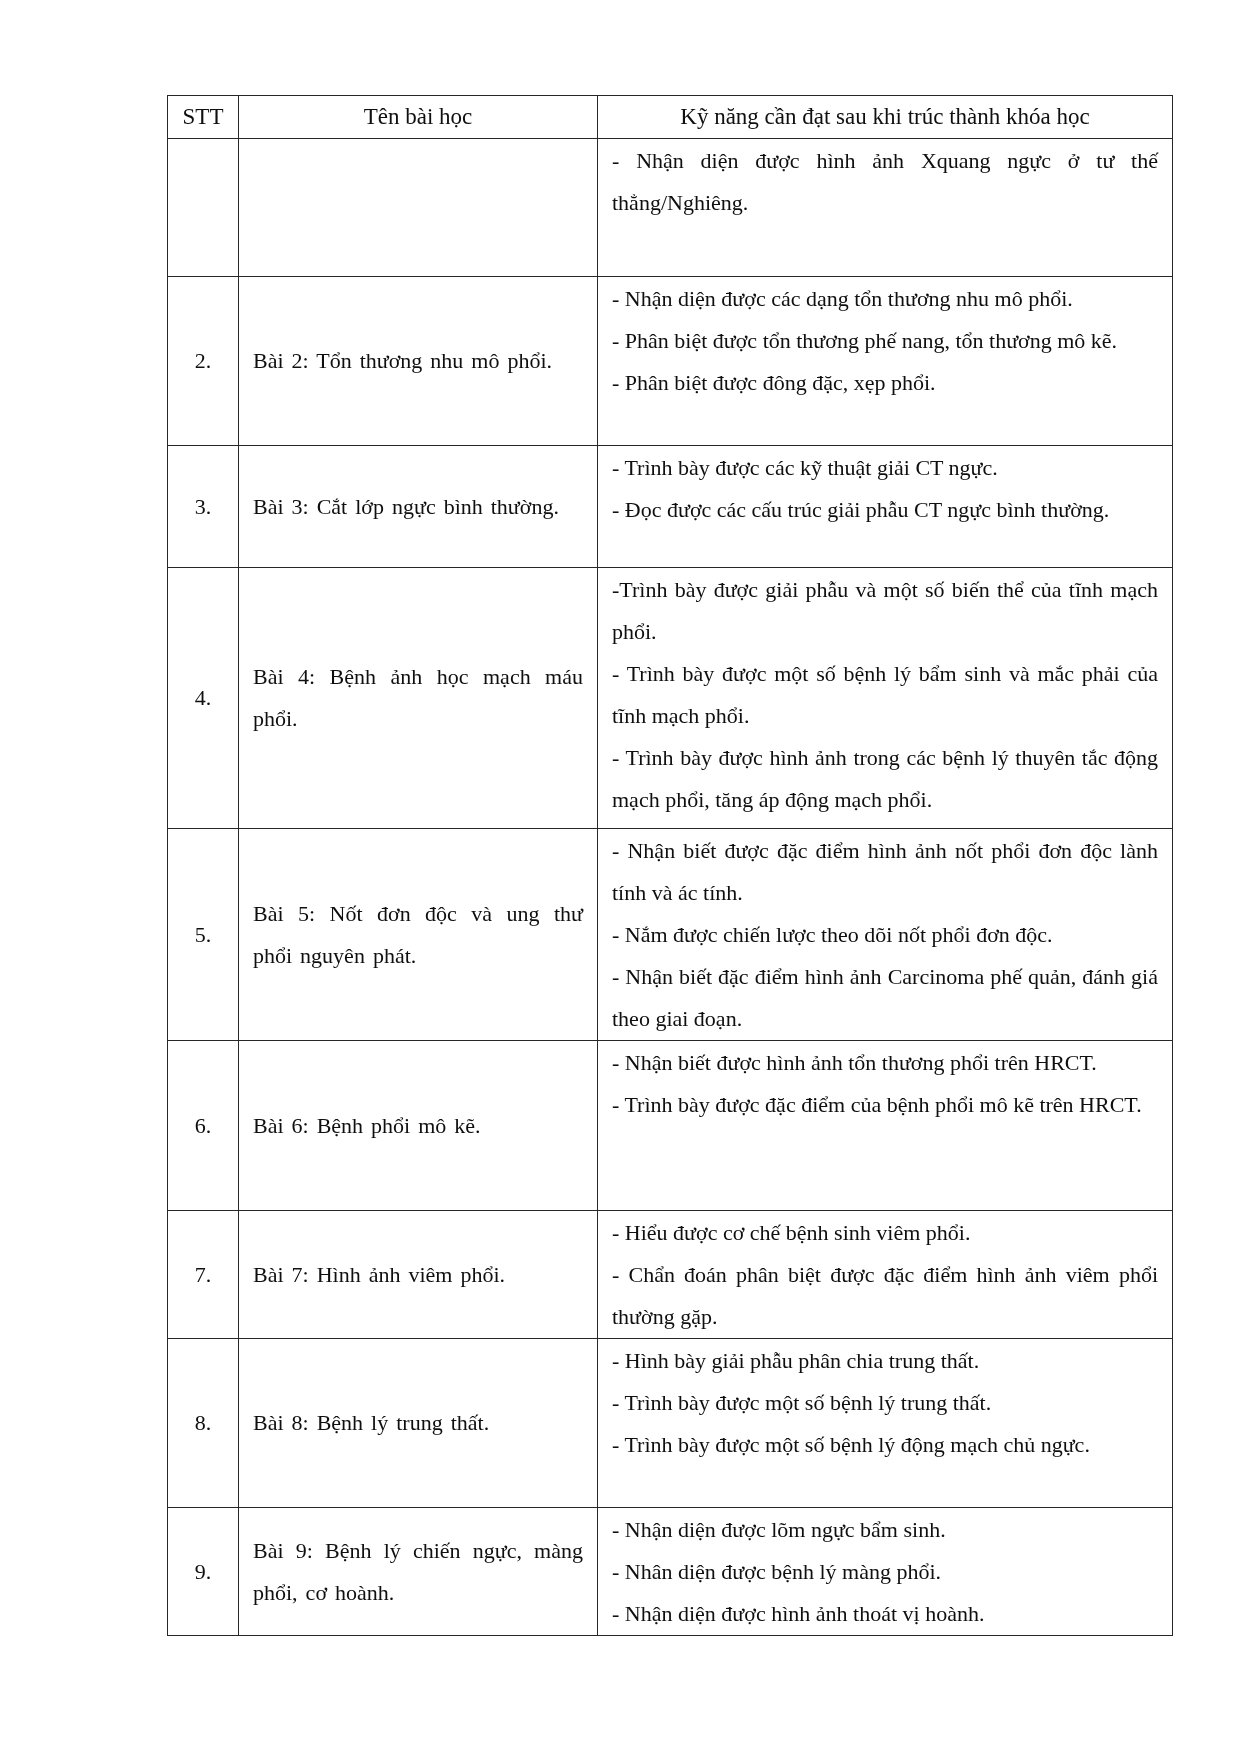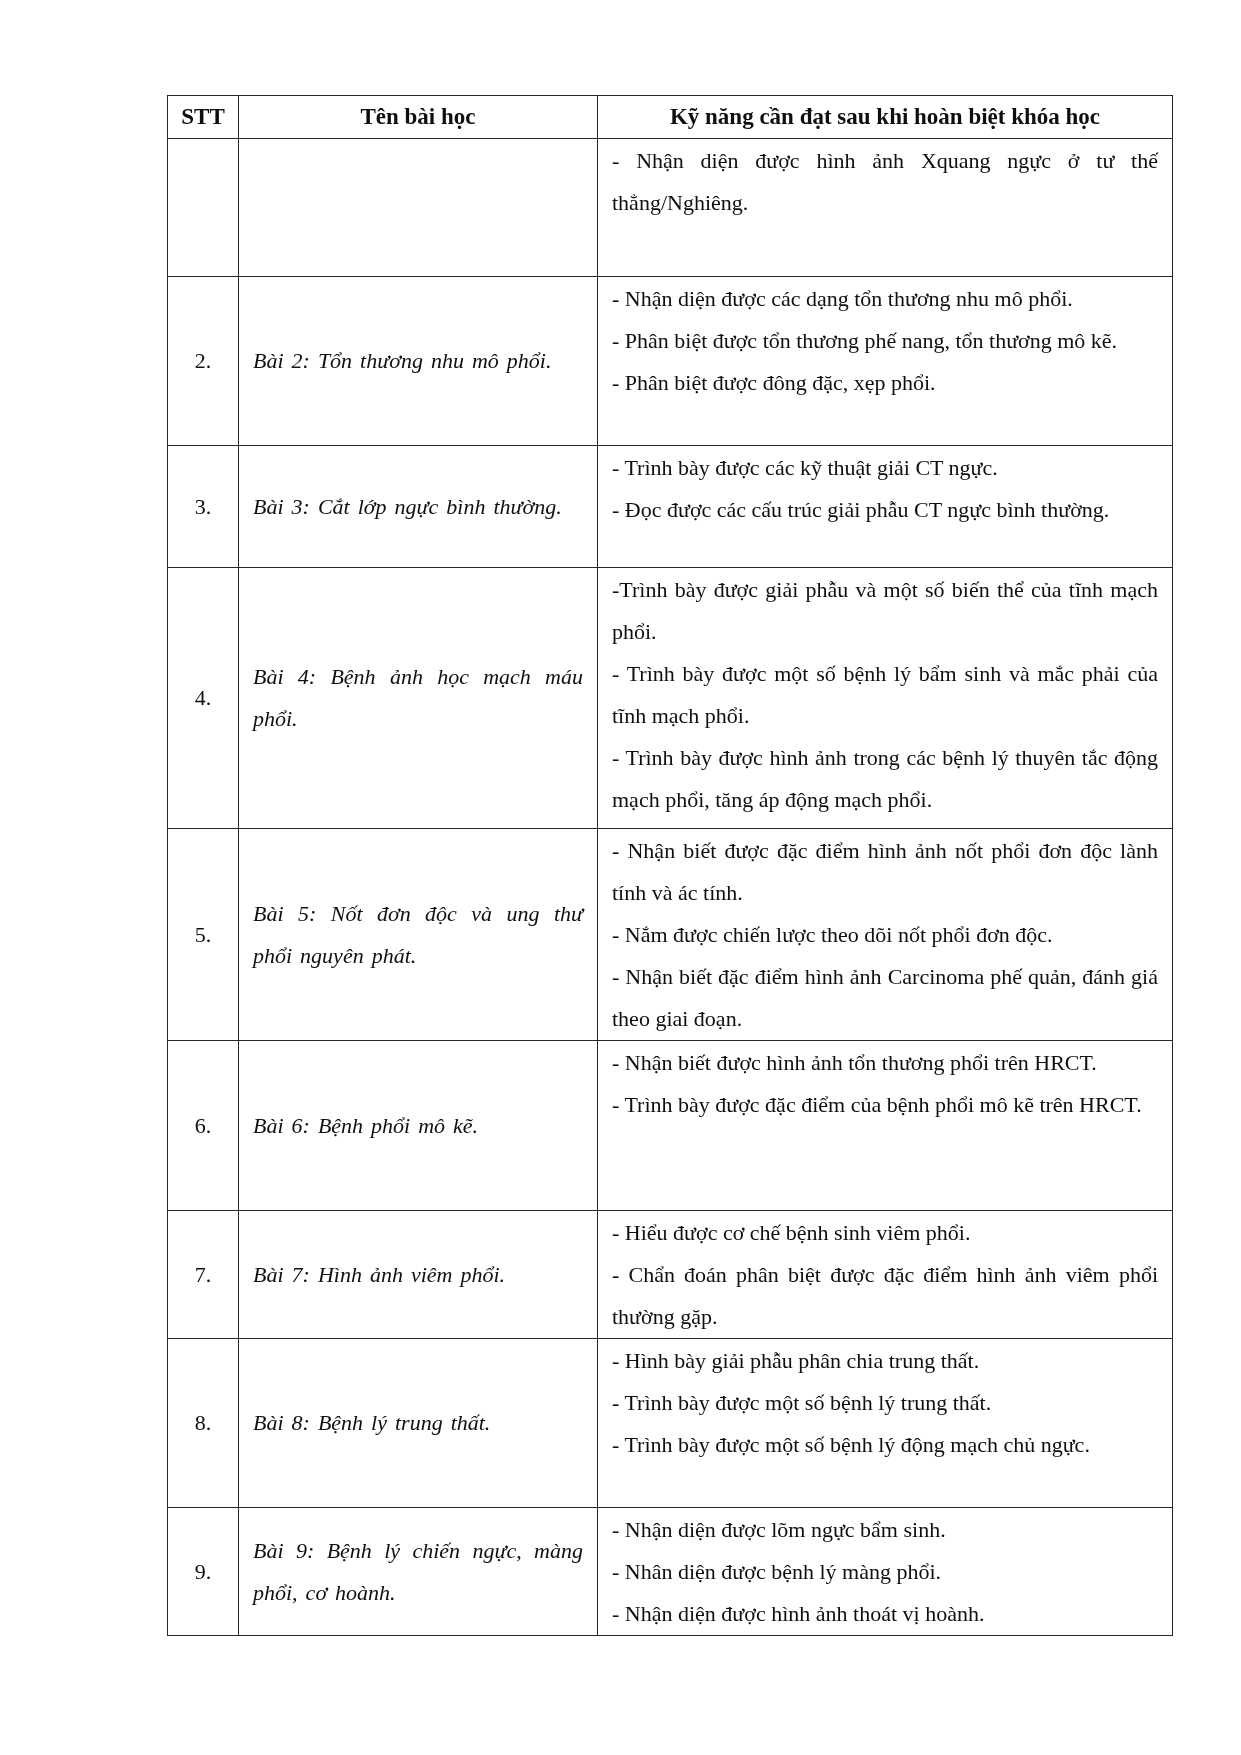--- a/index.html
+++ b/index.html
@@ -25,40 +25,39 @@
     table-layout: fixed;
   }
   .course-table th,
   .course-table td {
     border: 1.5px solid #272727;
     overflow: hidden;
   }
   .course-table th {
     height: 42px;
     font-size: 23px;
-    font-weight: bold;
+    font-weight: normal;
     text-align: center;
     vertical-align: middle;
     padding: 0 4px;
     white-space: nowrap;
   }
   .course-table td {
     font-size: 22px;
     line-height: 42px;
   }
   td.stt-cell {
     text-align: center;
     vertical-align: middle;
   }
   td.lesson-cell {
     text-align: justify;
     vertical-align: middle;
     padding: 0 14px;
     word-spacing: 2.5px;
-    font-style: italic;
   }
   td.skills-cell {
     text-align: justify;
     vertical-align: top;
     padding: 1px 14px 0 14px;
   }
   td.skills-cell .skill-line {
     text-align: justify;
   }
   
@@ -79,21 +78,21 @@
   <table class="course-table">
     <colgroup>
       <col style="width:71px">
       <col style="width:359px">
       <col style="width:575px">
     </colgroup>
     <thead>
       <tr>
         <th>STT</th>
         <th>Tên bài học</th>
-        <th>Kỹ năng cần đạt sau khi hoàn biệt khóa học</th>
+        <th>Kỹ năng cần đạt sau khi trúc thành khóa học</th>
       </tr>
     </thead>
     <tbody id="table-body">
         <tr>
           <td class="stt-cell"></td>
           <td class="lesson-cell"></td>
           <td class="skills-cell">
             <div class="skill-line">- Nhận diện được hình ảnh Xquang ngực ở tư thế thẳng/Nghiêng.</div>
           </td>
         </tr>

